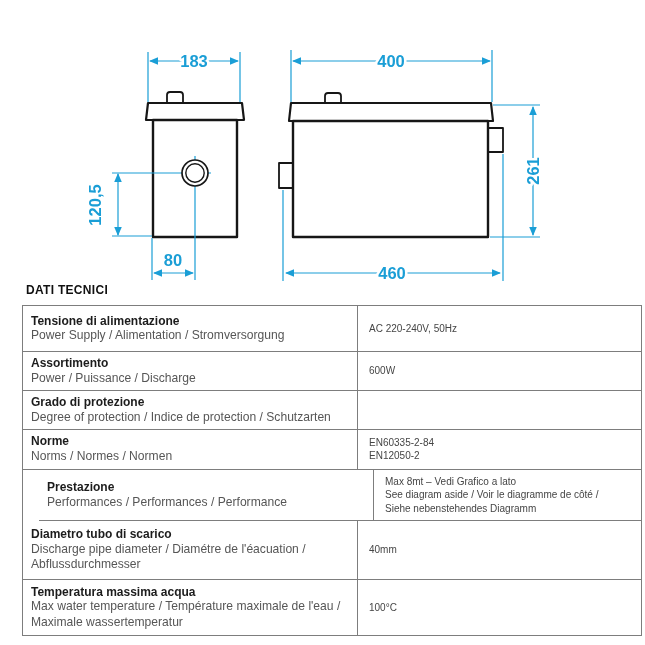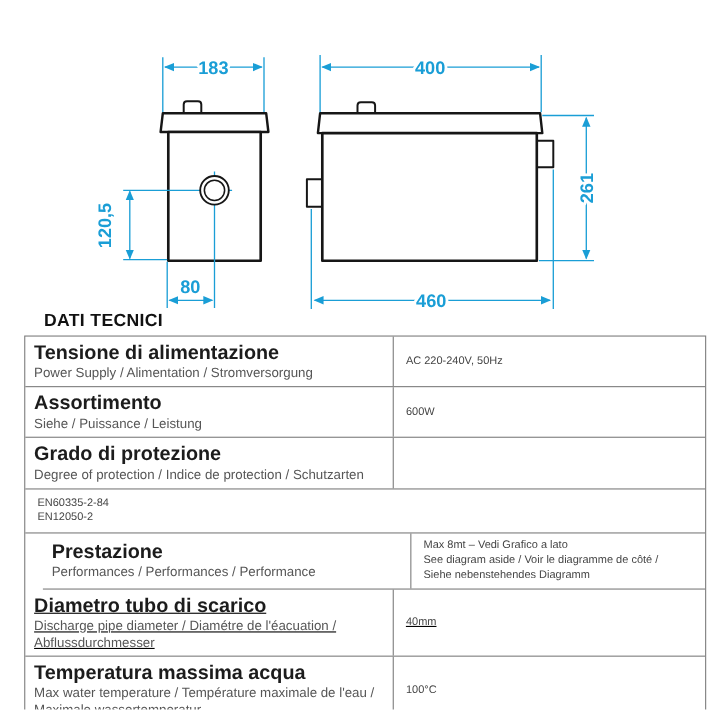--- a/index.html
+++ b/index.html
@@ -19,54 +19,54 @@
     font-family:"Liberation Sans", sans-serif;
     font-size:16.5px; font-weight:bold;
     fill:#1a9ed6;
     stroke:#ffffff; stroke-width:5px;
     paint-order:stroke; stroke-linejoin:round;
     text-anchor:middle;
   }
 
   
   .section-title{
-    position:absolute; left:40px; top:283px;
-    font-size:16px; font-weight:bold; color:#111;
+    position:absolute; left:26px; top:283px;
+    font-size:12px; font-weight:bold; color:#111;
     letter-spacing:.3px;
   }
 
   
   .spec-table{
     position:absolute; left:22px; top:305px; width:620px;
     border:1px solid #7d7d7d;
     box-sizing:border-box;
   }
   .row{display:flex; box-sizing:border-box;}
   .row:not(:last-child){border-bottom:1px solid #7d7d7d;}
   .row:nth-child(1){min-height:46px;}
   .row:nth-child(2){min-height:36px;}
   .row:nth-child(3){min-height:39px;}
   .row:nth-child(4){min-height:40px;}
   .row:nth-child(5){min-height:51px;margin-left:16px;}
-  .row:nth-child(6){min-height:59px;text-decoration:underline;}
+  .row:nth-child(6){min-height:59px;}
   .row:nth-child(7){min-height:55px;}
   .cell-l{
     width:335px; box-sizing:border-box;
     border-right:1px solid #7d7d7d;
     padding:4px 2px 4px 8px;
     display:flex; flex-direction:column; justify-content:center;
     overflow:hidden;
   }
   .cell-r{
     flex:1; box-sizing:border-box;
     display:flex; align-items:center;
     padding:4px 0 4px 11px;
     overflow:hidden;
   }
-  .name{font-weight:bold; font-size:18px; color:#1c1c1c; line-height:1.22; white-space:pre;}
+  .name{font-weight:bold; font-size:12px; color:#1c1c1c; line-height:1.22; white-space:pre;}
   .sub{font-size:12.1px; color:#565656; line-height:1.26; white-space:pre;}
   .val{font-size:10px; color:#454545; line-height:1.34; white-space:pre;}
 </style>
 </head>
 <body>
 
 <div id="stage">
 
   <svg id="drawing" width="645" height="290" viewBox="0 0 645 290">
     <defs>
@@ -138,35 +138,39 @@
         <div class="sub">Power Supply / Alimentation / Stromversorgung</div>
       </div>
       <div class="cell-r">
         <div class="val">AC 220-240V, 50Hz</div>
       </div>
     </div>
 
     <div class="row">
       <div class="cell-l">
         <div class="name">Assortimento</div>
-        <div class="sub">Siehe / Puissance / Leistung</div>
+        <div class="sub">Power / Puissance / Discharge</div>
       </div>
       <div class="cell-r">
         <div class="val">600W</div>
       </div>
     </div>
 
     <div class="row">
       <div class="cell-l">
         <div class="name">Grado di protezione</div>
         <div class="sub">Degree of protection / Indice de protection / Schutzarten</div>
       </div>
     </div>
 
     <div class="row">
+      <div class="cell-l">
+        <div class="name">Norme</div>
+        <div class="sub">Norms / Normes / Normen</div>
+      </div>
       <div class="cell-r">
         <div class="val">EN60335-2-84
 EN12050-2</div>
       </div>
     </div>
 
     <div class="row">
       <div class="cell-l">
         <div class="name">Prestazione</div>
         <div class="sub">Performances / Performances / Performance</div>

